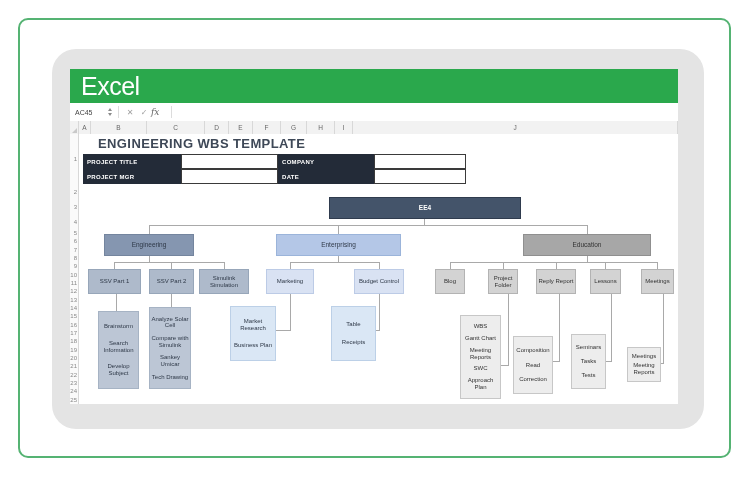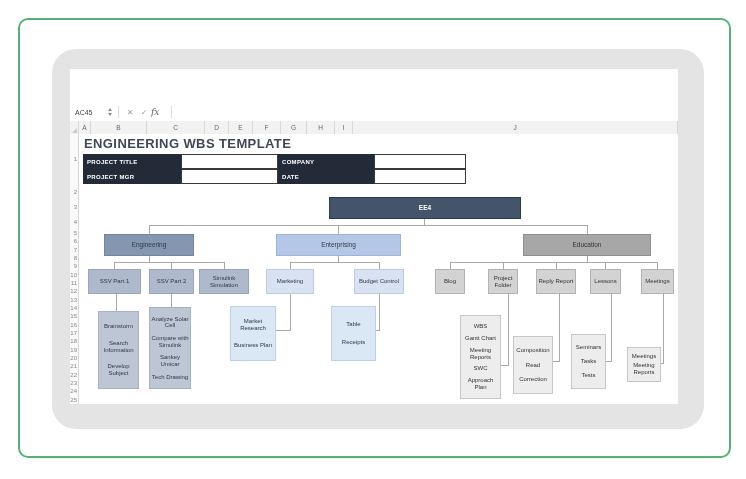--- a/index.html
+++ b/index.html
@@ -26,21 +26,21 @@
   .ch{border-right:1px solid #d8d8d8;display:flex;align-items:center;justify-content:center;box-sizing:border-box;height:100%;}
   .corner{width:8px;position:relative;border-right:1px solid #d8d8d8;}
   .corner .tri{position:absolute;right:1px;bottom:1px;width:0;height:0;border-left:5px solid transparent;border-bottom:5px solid #c9c9c9;}
   .ca{width:12px}.cb{width:56px}.cc{width:58px}.cd{width:24px}.ce{width:24px}.cf{width:28px}.cg{width:26px}.chh{width:28px}.ci{width:18px}.cj{flex:1}
   
   .rowhdrs{position:absolute;left:0;top:65px;width:8px;height:270px;background:#fafafa;border-right:1px solid #d8d8d8;display:flex;flex-direction:column;font-size:6px;color:#888;}
   .rh{display:flex;align-items:center;justify-content:flex-end;padding-right:1px;flex:1;line-height:1;}
   .rh.h1{flex:0 0 50px}.rh.h2{flex:0 0 15px}
   
   .canvas{position:absolute;left:9px;top:65px;width:599px;height:270px;background:#ffffff;overflow:hidden;}
-  .sheet-title{position:absolute;left:5px;top:2px;font-size:13px;font-weight:bold;color:#3E4857;letter-spacing:0.4px;white-space:nowrap;}
+  .sheet-title{position:absolute;left:19px;top:2px;font-size:13px;font-weight:bold;color:#3E4857;letter-spacing:0.4px;white-space:nowrap;}
   .info-label{position:absolute;height:15px;background:#232B38;color:#ffffff;font-size:6px;font-weight:bold;letter-spacing:0.3px;display:flex;align-items:center;padding-left:4px;box-sizing:border-box;}
   .info-value{position:absolute;height:15px;background:#ffffff;border:1px solid #3a3a3a;box-sizing:border-box;}
   
   .node{position:absolute;box-sizing:border-box;display:flex;align-items:center;justify-content:center;text-align:center;font-size:6px;line-height:1.15;}
   .tall{flex-direction:column;justify-content:space-evenly;padding:2px 1px;}
   .root{background:#44546A;border:1px solid #2F3B4E;color:#ffffff;font-weight:bold;font-size:6.5px;}
   .g1h{background:#8596B0;border:1px solid #74859e;color:#2e3847;font-size:6.5px;}
   .g1c{background:#AEBACB;border:1px solid #97a6b9;color:#2e3847;}
   .g1t{background:#BCC6D5;border:1px solid #a6b3c4;color:#2e3847;}
   .g2h{background:#B4C7E7;border:1px solid #9bb4da;color:#2e3847;font-size:6.5px;}
@@ -53,20 +53,23 @@
 </style>
 </head>
 <body>
 
 <div class="frame">
   <div class="screen" style="left:32px;top:29px;"></div>
 </div>
 
 <div class="window">
 
+  <div class="titlebar">
+    <div class="brand">Excel</div>
+  </div>
 
   <div class="formula-row">
     <div class="namebox">AC45</div>
     <div class="spinner">
       <div class="tri-up"></div>
       <div class="tri-dn"></div>
     </div>
     <div class="vsep"></div>
     <div class="fico">✕</div>
     <div class="fico">✓</div>

